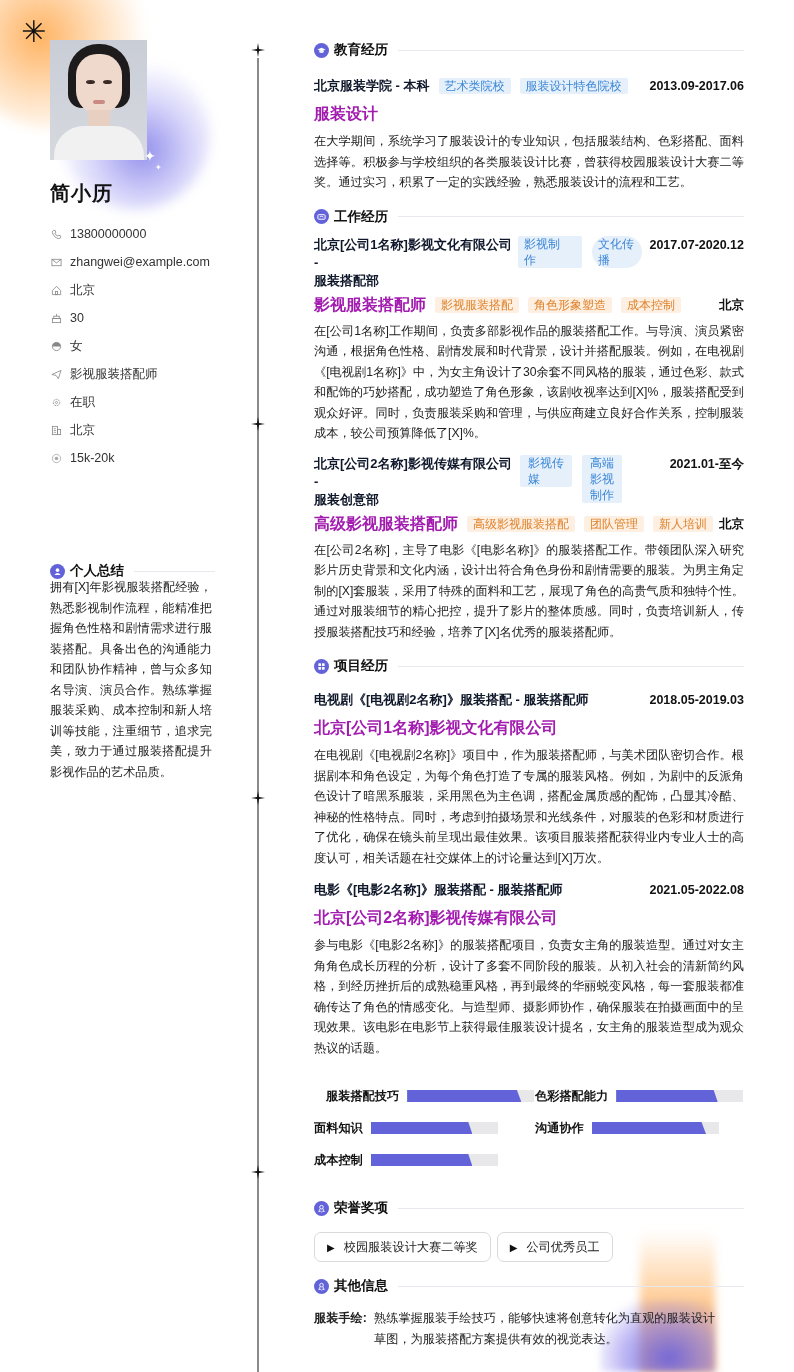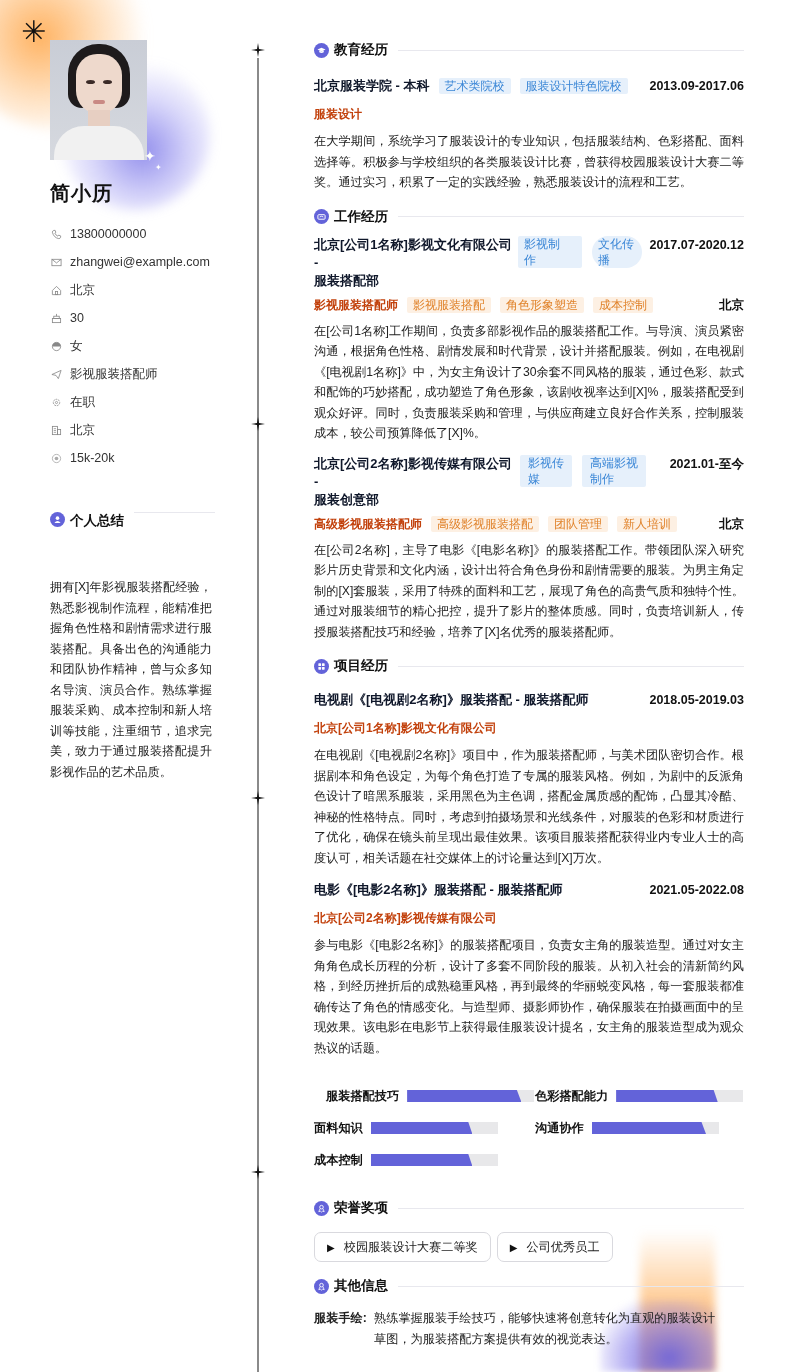--- a/index.html
+++ b/index.html
@@ -25,42 +25,42 @@
   .photo .eye { position: absolute; top: 40px; width: 9px; height: 4px; border-radius: 50%; background: #3a2a26; }
   .photo .lips { position: absolute; left: 43px; top: 60px; width: 12px; height: 4px; border-radius: 4px; background: #c98a84; }
   .sparkle { position: absolute; color: #fff; font-size: 14px; }
 
   .name { position: absolute; left: 50px; top: 180px; font-size: 20px; font-weight: bold; color: #111; letter-spacing: 1px; }
   .contact-list { position: absolute; left: 50px; top: 220px; width: 200px; }
   .contact-item { height: 28px; display: flex; align-items: center; font-size: 12.5px; color: #333; }
   .contact-item .ci-icon { width: 12px; height: 12px; margin-right: 8px; display: inline-flex; align-items: center; justify-content: center; }
   .contact-item .ci-icon svg { width: 11px; height: 11px; }
 
-  .side-section-title { position: absolute; left: 50px; top: 512px; width: 165px; display: flex; align-items: flex-start; }
+  .side-section-title { position: absolute; left: 50px; top: 562px; width: 165px; display: flex; align-items: center; }
   .sec-icon { width: 15px; height: 15px; border-radius: 50%; background: #6363d9; display: inline-flex; align-items: center; justify-content: center; flex-shrink: 0; }
   .sec-icon svg { width: 9px; height: 9px; }
   .sec-title-text { font-size: 13.5px; font-weight: bold; margin-left: 5px; color: #111; white-space: nowrap; }
   .sec-rule { flex: 1; height: 1px; background: #e8e8ee; margin-left: 10px; }
   .summary { position: absolute; left: 50px; top: 577px; width: 162px; font-size: 12.2px; line-height: 20.5px; color: #222; text-align: justify; }
 
   .timeline { position: absolute; left: 257px; top: 58px; width: 2px; height: 1314px; background: #8a8a8a; }
   .tl-star { position: absolute; left: 251px; width: 14px; height: 14px; }
   .tl-star svg { width: 14px; height: 14px; display: block; }
 
   .main { position: absolute; left: 314px; top: 40px; width: 430px; }
   .section-head { display: flex; align-items: center; height: 20px; }
   .section-head .sec-title-text { font-size: 13.5px; }
   .entry-row { display: flex; align-items: flex-start; justify-content: space-between; }
   .entry-title { font-size: 13px; font-weight: bold; color: #0f172a; line-height: 18px; }
   .entry-date { font-size: 12.5px; font-weight: bold; color: #111; white-space: nowrap; line-height: 18px; }
   .tag { display: inline-block; font-size: 12px; line-height: 16px; padding: 0 6px; border-radius: 2px; }
   .tag-blue { background: #e6f0fb; color: #3a86d6; }
   .tag-orange { background: #fdf0e3; color: #e0822a; }
   .desc { font-size: 12.2px; line-height: 20.5px; color: #222; text-align: justify; }
-  .sub { font-size: 12px; font-weight: bold; color: #c2410c; line-height: 18px; }
+  .sub { font-size: 16px; font-weight: bold; color: #a21caf; line-height: 18px; }
 
   .skill-grid { position: relative; height: 96px; }
   .skill { position: absolute; display: flex; align-items: center; height: 16px; }
   .skill-label { font-size: 12.2px; color: #111; font-weight: bold; margin-right: 8px; white-space: nowrap; }
   .skill-bar { width: 127px; height: 12px; background: #e8e8ea; position: relative; }
   .skill-fill { position: absolute; left: 0; top: 0; height: 12px; background: #6363d9; clip-path: polygon(0 0, 96% 0, 100% 100%, 0 100%); }
 
   .award { display: inline-flex; align-items: center; height: 30px; padding: 0 12px; border: 1px solid #d9d9de; border-radius: 7px; font-size: 12.2px; color: #222; margin-right: 6px; background: #fff; }
   .award .tri { font-size: 10px; margin-right: 9px; color: #111; }
 
@@ -275,21 +275,21 @@
   <div class="desc">在[公司1名称]工作期间，负责多部影视作品的服装搭配工作。与导演、演员紧密沟通，根据角色性格、剧情发展和时代背景，设计并搭配服装。例如，在电视剧《[电视剧1名称]》中，为女主角设计了30余套不同风格的服装，通过色彩、款式和配饰的巧妙搭配，成功塑造了角色形象，该剧收视率达到[X]%，服装搭配受到观众好评。同时，负责服装采购和管理，与供应商建立良好合作关系，控制服装成本，较公司预算降低了[X]%。</div>
 
   <div style="height:11px;"></div>
   <div class="entry-row">
     <div class="entry-title" style="width:200px;">
       <div>北京[公司2名称]影视传媒有限公司 -</div>
       <div>服装创意部</div>
     </div>
     <div style="display:flex;align-items:flex-start;margin-left:6px;">
       <span class="tag tag-blue" style="width:52px;line-height:16px;padding:0 8px;"><span>影视传</span><br><span>媒</span></span>
-      <span class="tag tag-blue" style="width:64px;line-height:16px;padding:0 8px;margin-left:10px;"><span>高端影视</span><br><span>制作</span></span>
+      <span class="tag tag-blue" style="width:40px;line-height:16px;padding:0 8px;margin-left:10px;text-align:center;"><span>高端影视</span><br><span>制作</span></span>
     </div>
     <span class="entry-date" style="margin-left:auto;">2021.01-至今</span>
   </div>
   <div style="height:6px;"></div>
   <div class="entry-row" style="align-items:center;">
     <div style="display:flex;align-items:center;">
       <span class="sub">高级影视服装搭配师</span>
       <span class="tag tag-orange" style="margin-left:9px;">高级影视服装搭配</span>
       <span class="tag tag-orange" style="margin-left:9px;">团队管理</span>
       <span class="tag tag-orange" style="margin-left:9px;">新人培训</span>

